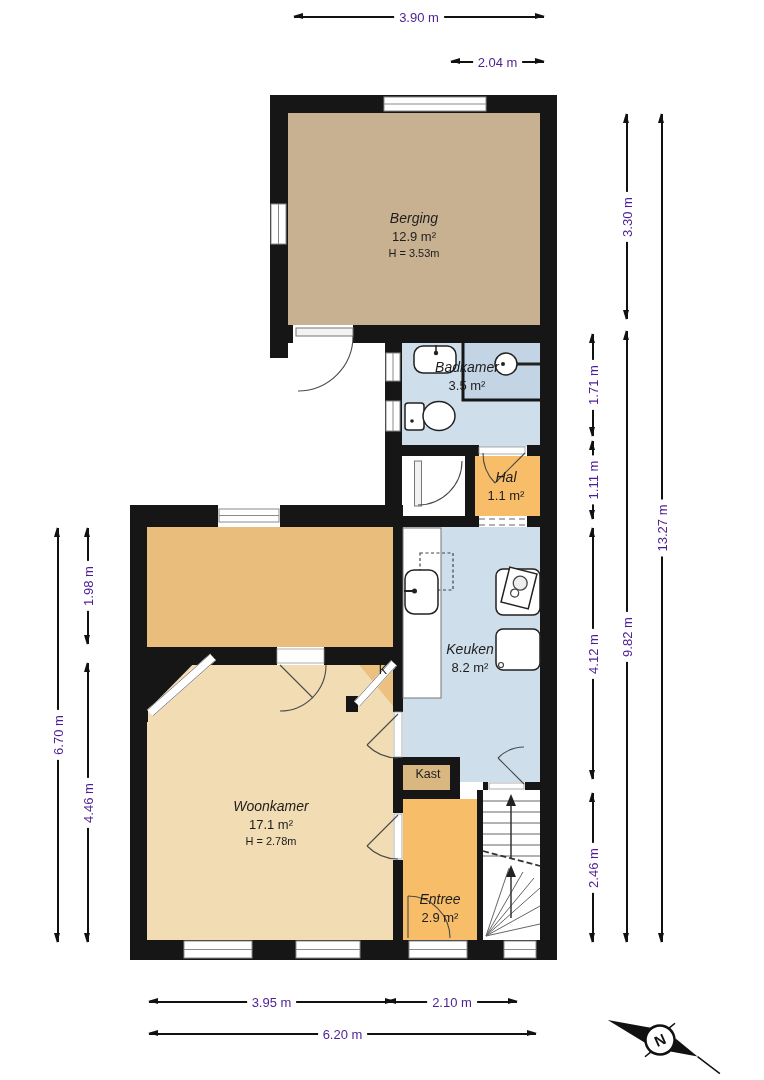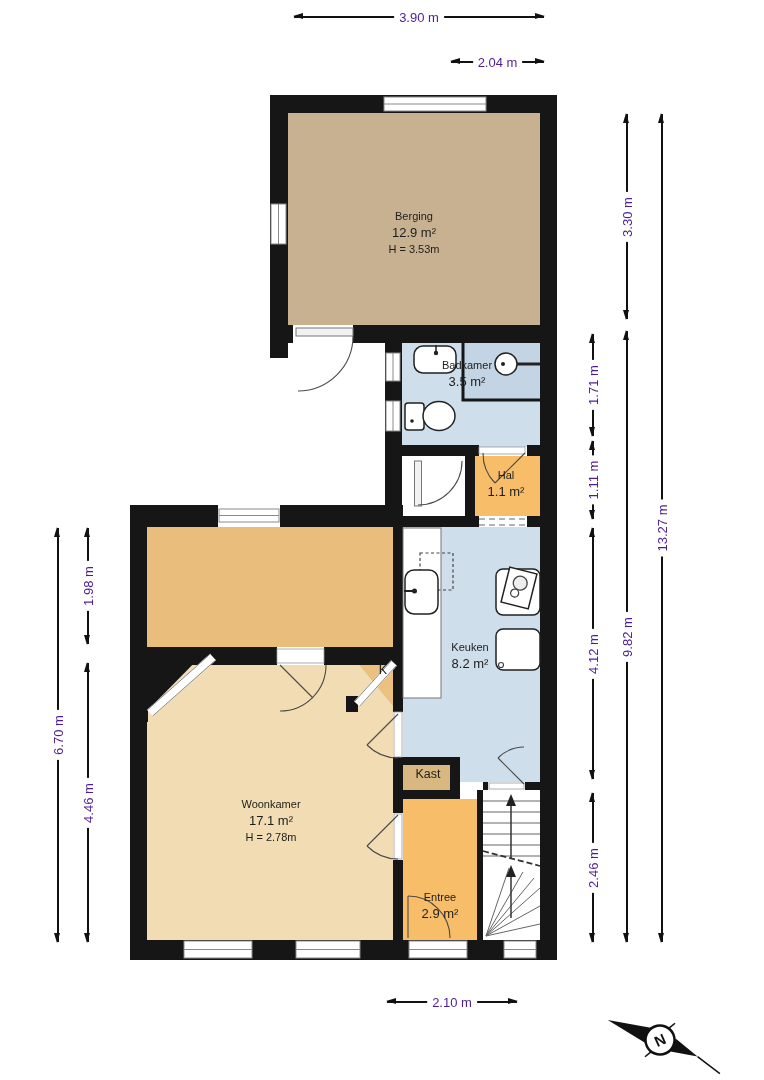--- a/index.html
+++ b/index.html
@@ -10,21 +10,21 @@
   .win{fill:#ffffff;stroke:#8a8a8a;stroke-width:1;}
   .winline{stroke:#8a8a8a;stroke-width:1;}
   .gap{fill:#ffffff;stroke:#9a9a9a;stroke-width:0.8;}
   .arc{fill:none;stroke:#4a4a4a;stroke-width:1.1;}
   .leaf{stroke:#4a4a4a;stroke-width:1.1;}
   .leafrect{fill:#f2f2f2;stroke:#777;stroke-width:1;}
   .fix{fill:#ffffff;stroke:#222;stroke-width:1.5;}
   .tread{stroke:#666;stroke-width:1;}
   .room-label{position:absolute;transform:translateX(-50%);text-align:center;color:#1d1d1d;white-space:nowrap;}
   .room-label span{display:block;}
-  .rname{font-size:11px;margin-bottom:3px;}
+  .rname{font-size:14px;margin-bottom:3px;font-style:italic;}
   .rarea{font-size:13px;margin-bottom:3px;}
   .rceil{font-size:11px;}
   .rsmall{font-size:12.5px;}
   .dim{position:absolute;color:#4c1d95;}
   .dim .ln{position:absolute;background:#111;}
   .dim.h{height:14px;}
   .dim.h .ln{left:1px;right:1px;top:6.4px;height:1.2px;}
   .dim.h .ar{position:absolute;width:0;height:0;top:3px;border-top:3.5px solid transparent;border-bottom:3.5px solid transparent;}
   .dim.h .ar.a1{left:0;border-right:10px solid #111;}
   .dim.h .ar.a2{right:0;border-left:10px solid #111;}
@@ -252,25 +252,37 @@
       <i class="ar a1"></i>
       <i class="ar a2"></i>
     <span class="lbl">3.90 m</span>
   </div>
   <div class="dim h" style="left:450px;top:55px;width:95px">
     <i class="ln"></i>
       <i class="ar a1"></i>
       <i class="ar a2"></i>
     <span class="lbl">2.04 m</span>
   </div>
+  <div class="dim h" style="left:148px;top:995px;width:247px">
+    <i class="ln"></i>
+      <i class="ar a1"></i>
+      <i class="ar a2"></i>
+    <span class="lbl">3.95 m</span>
+  </div>
   <div class="dim h" style="left:386px;top:995px;width:132px">
     <i class="ln"></i>
       <i class="ar a1"></i>
       <i class="ar a2"></i>
     <span class="lbl">2.10 m</span>
+  </div>
+  <div class="dim h" style="left:148px;top:1027px;width:389px">
+    <i class="ln"></i>
+      <i class="ar a1"></i>
+      <i class="ar a2"></i>
+    <span class="lbl">6.20 m</span>
   </div>
   <div class="dim v" style="left:51px;top:527px;height:416px">
     <i class="ln"></i>
       <i class="ar a1"></i>
       <i class="ar a2"></i>
     <span class="lbl">6.70 m</span>
   </div>
   <div class="dim v" style="left:81px;top:527px;height:118px">
     <i class="ln"></i>
       <i class="ar a1"></i>

